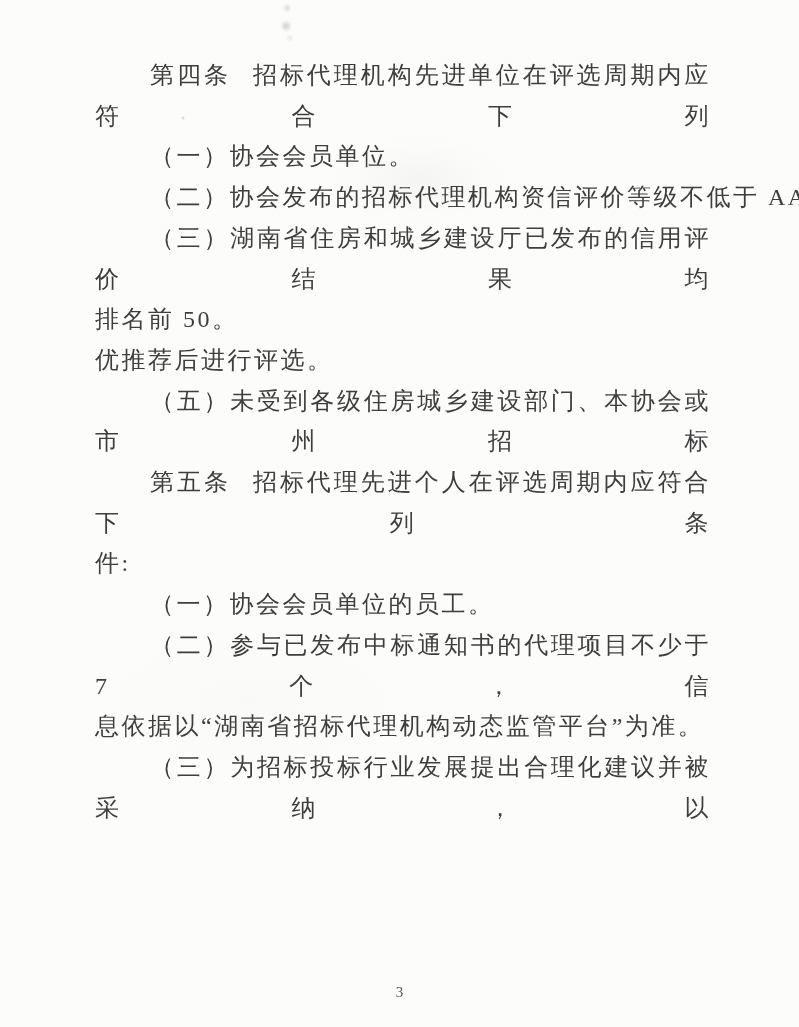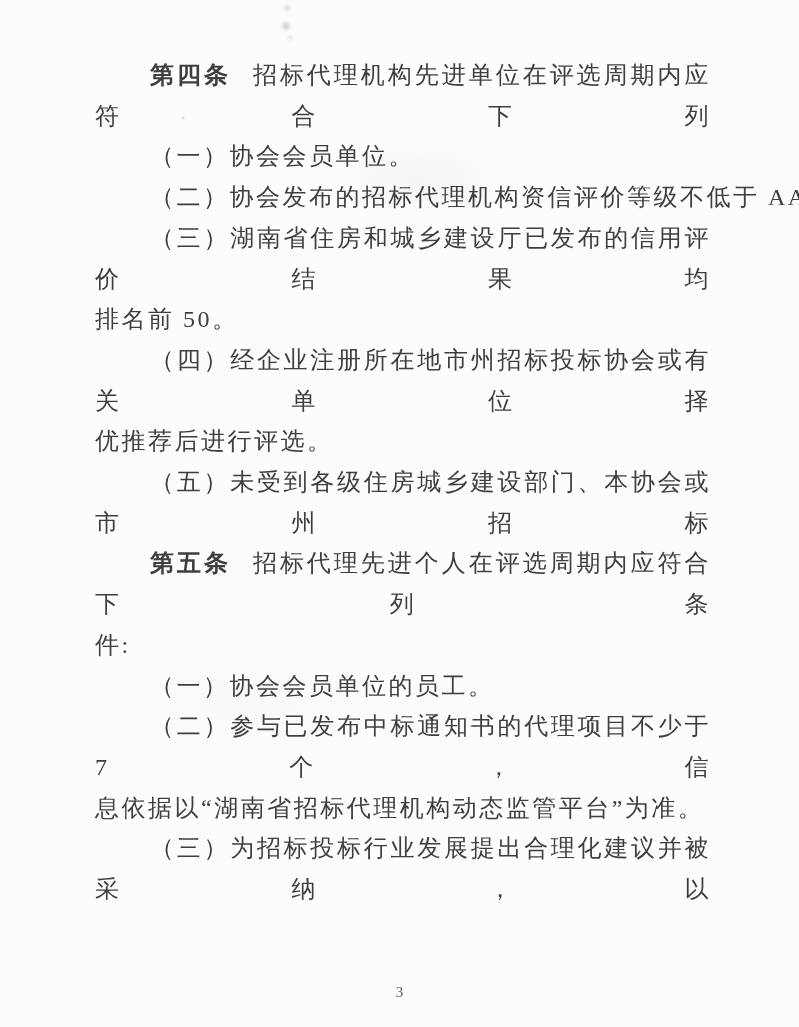--- a/index.html
+++ b/index.html
@@ -58,21 +58,21 @@
     text-align: justify;
   }
   .doc-line.fill {
     white-space: normal;
     text-align-last: justify;
   }
   .doc-line.indent {
     text-indent: 55px;
   }
   .lead {
-    font-weight: bold;
+    font-weight: normal;
     margin-right: 22px;
   }
   .page-number {
     position: absolute;
     left: 0;
     right: 0;
     top: 984px;
     text-align: center;
     font-size: 15px;
     letter-spacing: 0;
@@ -86,21 +86,20 @@
   <div class="smudge-top"></div>
   <div class="smudge-dot"></div>
 
   <div class="textblock">
 
   <div class="doc-line indent fill"><b class="lead">第四条</b><span>招标代理机构先进单位在评选周期内应符合下列</span></div>
       <div class="doc-line indent"><span>（一）协会会员单位。</span></div>
       <div class="doc-line indent"><span>（二）协会发布的招标代理机构资信评价等级不低于 AA。</span></div>
       <div class="doc-line indent fill"><span>（三）湖南省住房和城乡建设厅已发布的信用评价结果均</span></div>
       <div class="doc-line"><span>排名前 50。</span></div>
-      <div class="doc-line indent fill"><span>（四）经企业注册所在地市州招标投标协会或有关单位择</span></div>
       <div class="doc-line"><span>优推荐后进行评选。</span></div>
       <div class="doc-line indent fill"><span>（五）未受到各级住房城乡建设部门、本协会或市州招标</span></div>
       <div class="doc-line indent fill"><b class="lead">第五条</b><span>招标代理先进个人在评选周期内应符合下列条</span></div>
       <div class="doc-line"><span>件:</span></div>
       <div class="doc-line indent"><span>（一）协会会员单位的员工。</span></div>
       <div class="doc-line indent fill"><span>（二）参与已发布中标通知书的代理项目不少于 7 个，信</span></div>
       <div class="doc-line"><span>息依据以“湖南省招标代理机构动态监管平台”为准。</span></div>
       <div class="doc-line indent fill"><span>（三）为招标投标行业发展提出合理化建议并被采纳，以</span></div>
     </div>
 

